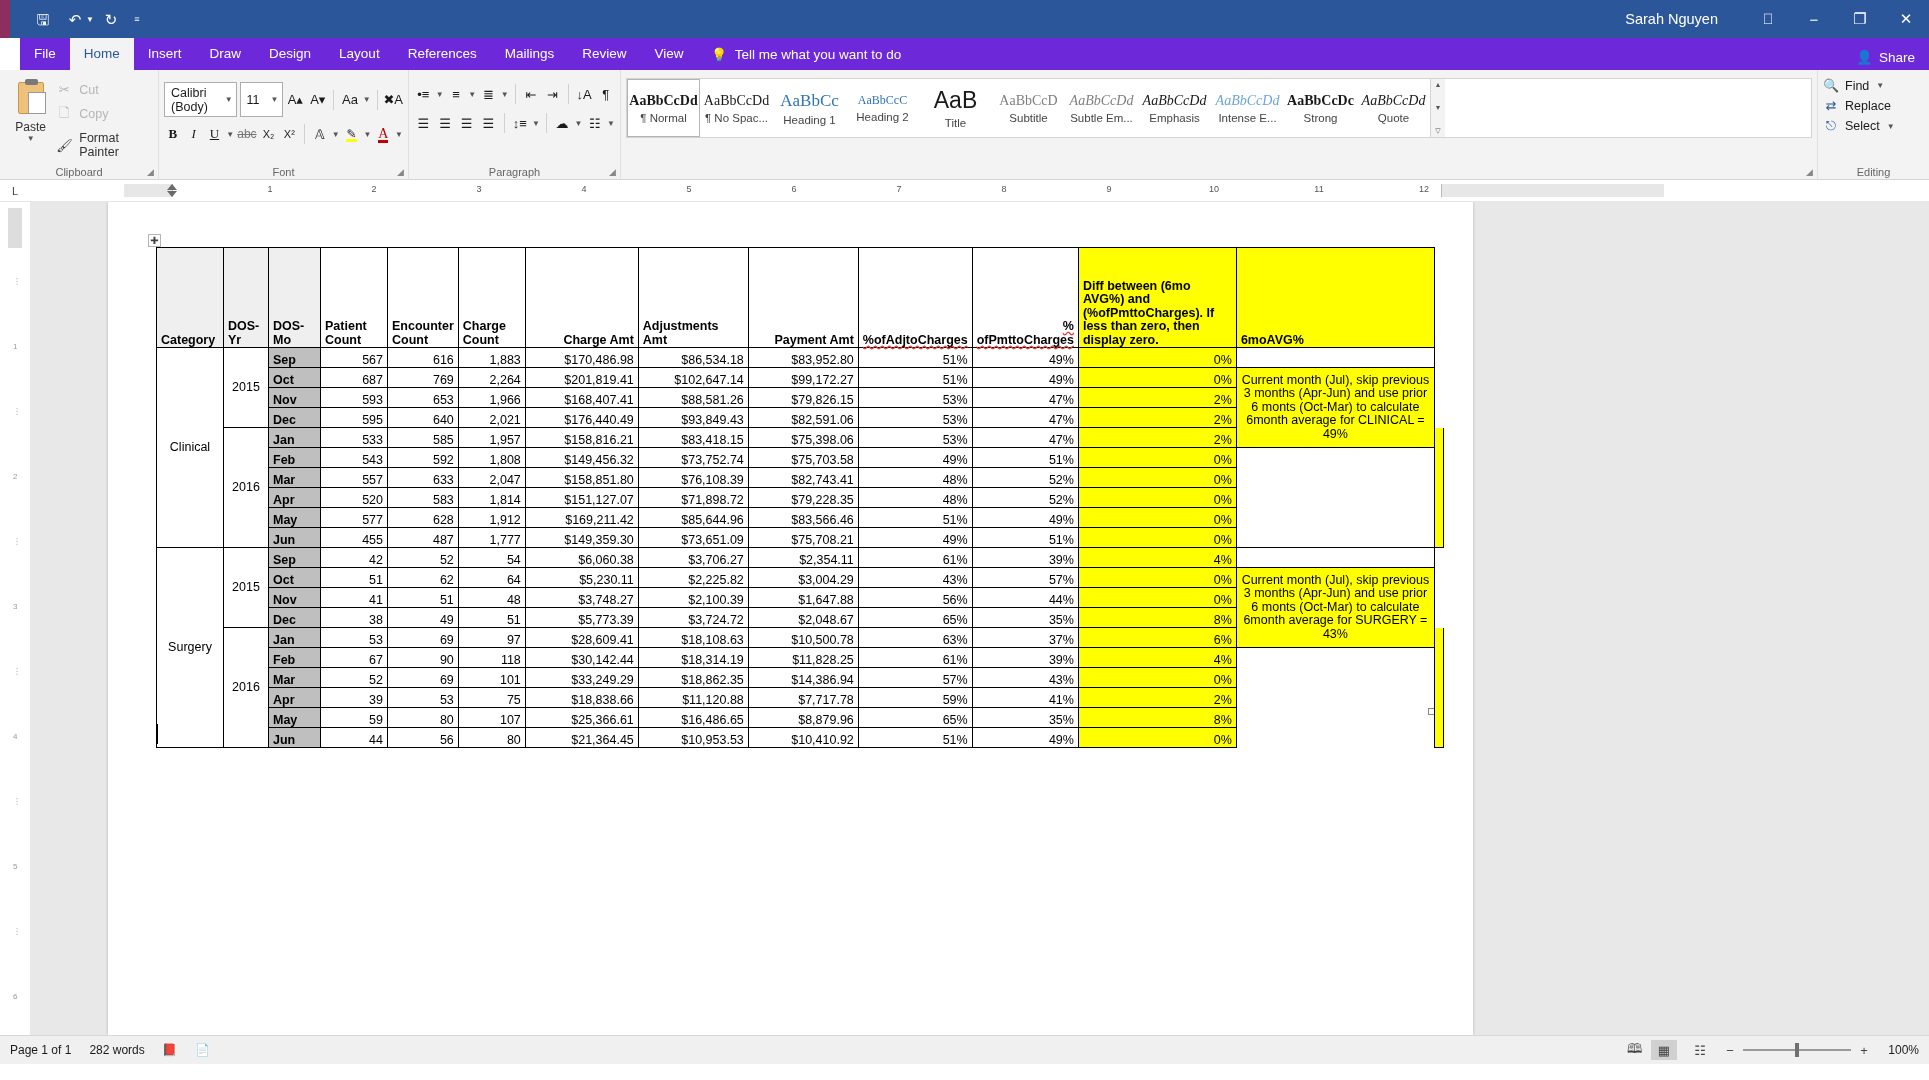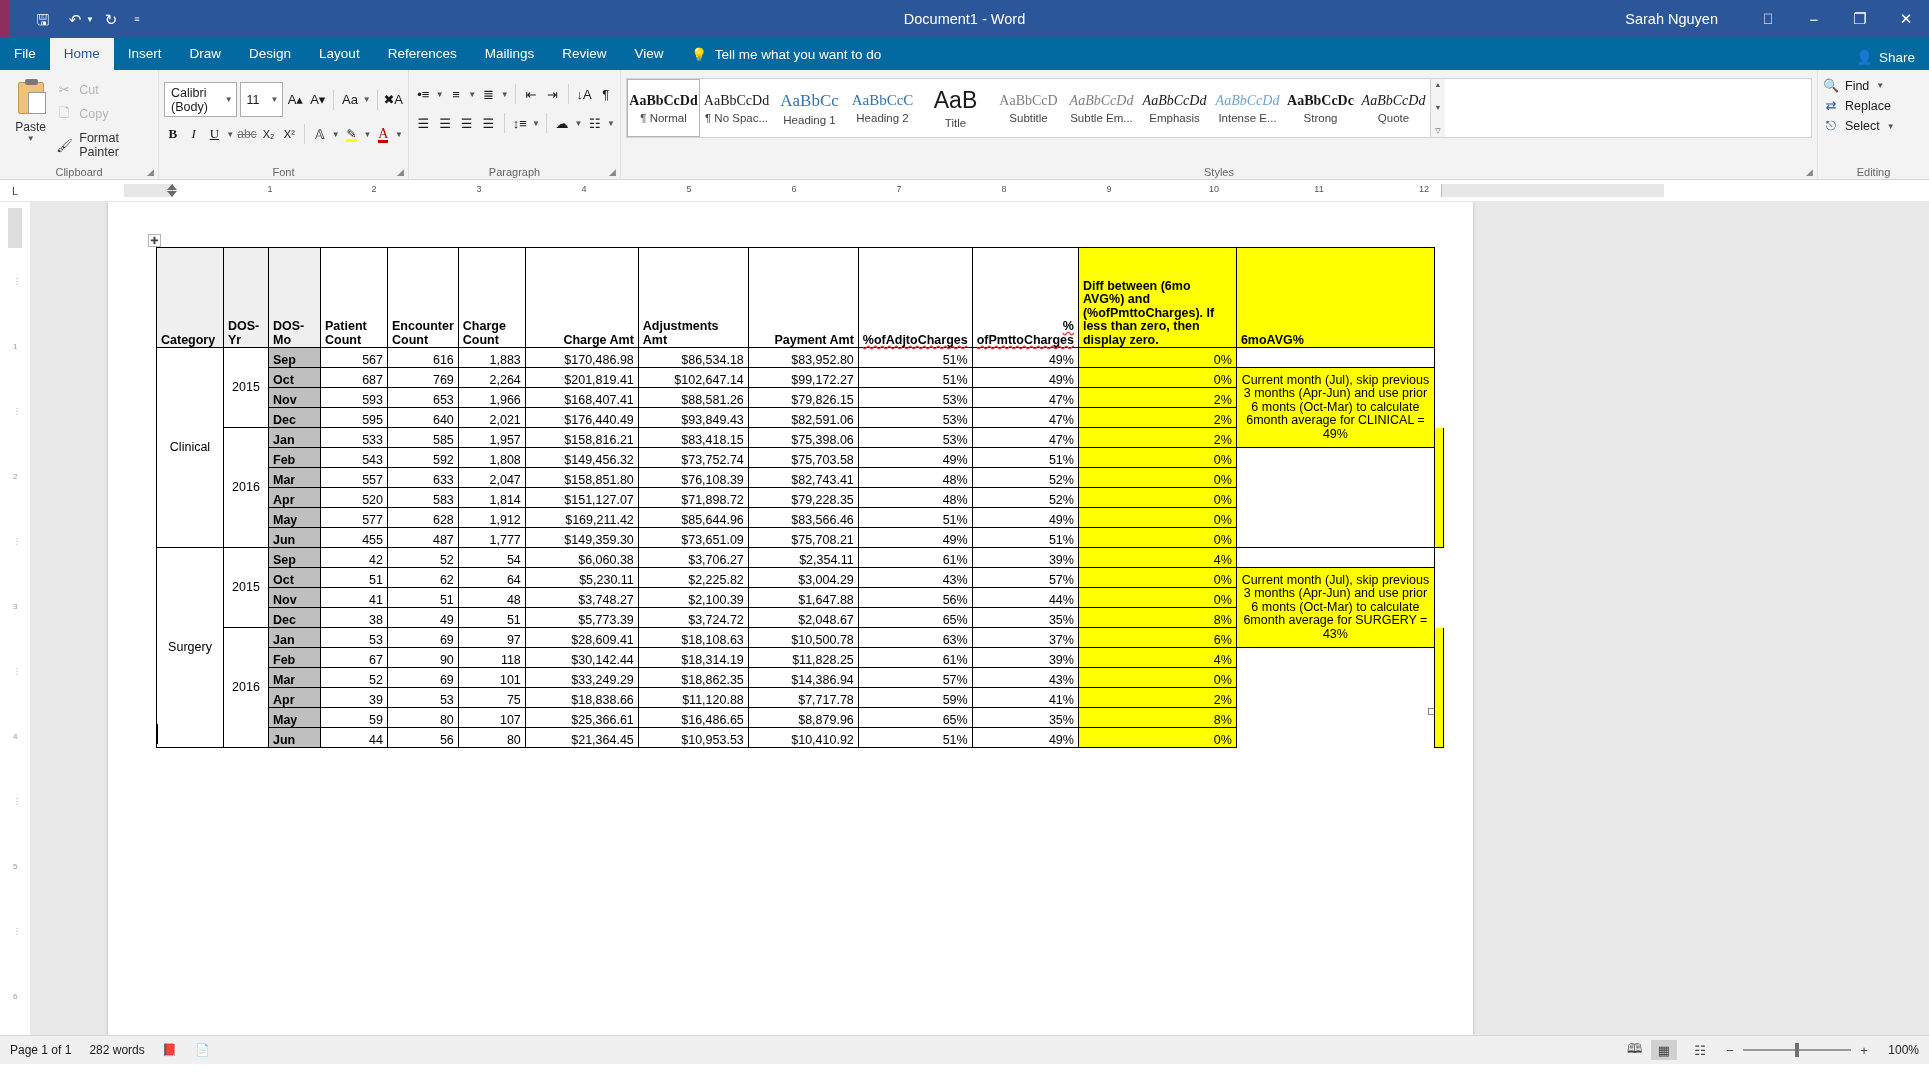--- a/index.html
+++ b/index.html
@@ -38,23 +38,24 @@
   }
   .user-name { color:#fff; font-size: 14.5px; margin-right: 27px; }
   .tb-icon {
     width: 46px; height: 38px;
     display:flex; align-items:center; justify-content:center;
     color: #fff; font-size: 15px;
   }
 
   
   .ribbontabs {
-    height: 32px; background: #0369a1;
+    height: 32px; background: #6d28d9;
     display: flex; align-items: flex-end;
     position: relative;
+    margin-left: 20px;
   }
   .rtab {
     color: #fff; font-size: 13.5px;
     padding: 6px 14px 7px 14px;
     height: 32px;
     display:flex; align-items:center;
   }
   .rtab.active { background: #f3f3f3; color: #2b579a; }
   .tellme {
     display: flex; align-items: center; gap: 7px;
@@ -306,21 +307,20 @@
 
 <div class="titlebar">
   <div class="tb-left-edge"></div>
   <div class="qat">
     <div class="qat-btn">🖫</div>
     <div class="qat-btn">↶</div>
     <div class="qat-caret">▼</div>
     <div class="qat-btn">↻</div>
     <div class="qat-btn small">≡</div>
   </div>
-  <div class="doc-title">Document1 - Word</div>
   <div class="tb-right">
     <div class="user-name">Sarah Nguyen</div>
     <div class="tb-icon">⎕</div>
     <div class="tb-icon">−</div>
     <div class="tb-icon">❐</div>
     <div class="tb-icon close">✕</div>
   </div>
 </div>
 
 <div class="ribbontabs">
@@ -456,21 +456,21 @@
       </div>
       <div class="style-item">
         <span class="style-prev">AaBbCcDd</span>
         <span class="style-name">¶ No Spac...</span>
       </div>
       <div class="style-item">
         <span class="style-prev sc-blue" style="font-size:17px;">AaBbCc</span>
         <span class="style-name">Heading 1</span>
       </div>
       <div class="style-item">
-        <span class="style-prev sc-blue" style="font-size:15px;">AaBbCcC</span>
+        <span class="style-prev sc-blue" style="font-size:12px;">AaBbCcC</span>
         <span class="style-name">Heading 2</span>
       </div>
       <div class="style-item">
         <span class="style-prev sc-title">AaB</span>
         <span class="style-name">Title</span>
       </div>
       <div class="style-item">
         <span class="style-prev sc-gray">AaBbCcD</span>
         <span class="style-name">Subtitle</span>
       </div>
@@ -493,21 +493,20 @@
       <div class="style-item">
         <span class="style-prev sc-ital">AaBbCcDd</span>
         <span class="style-name">Quote</span>
       </div>
       <div class="gallery-scroll">
         <span>▲</span>
         <span>▼</span>
         <span>▽</span>
       </div>
     </div>
-    <div class="rgroup-label">Styles</div>
     <div class="rgroup-dialog">◢</div>
   </div>
 
   <div class="rgroup g-edit">
     <div class="eitem">
       <span class="eico">🔍</span>
       <span>Find</span>
       <span class="caretsm">▼</span>
     </div>
     <div class="eitem">

